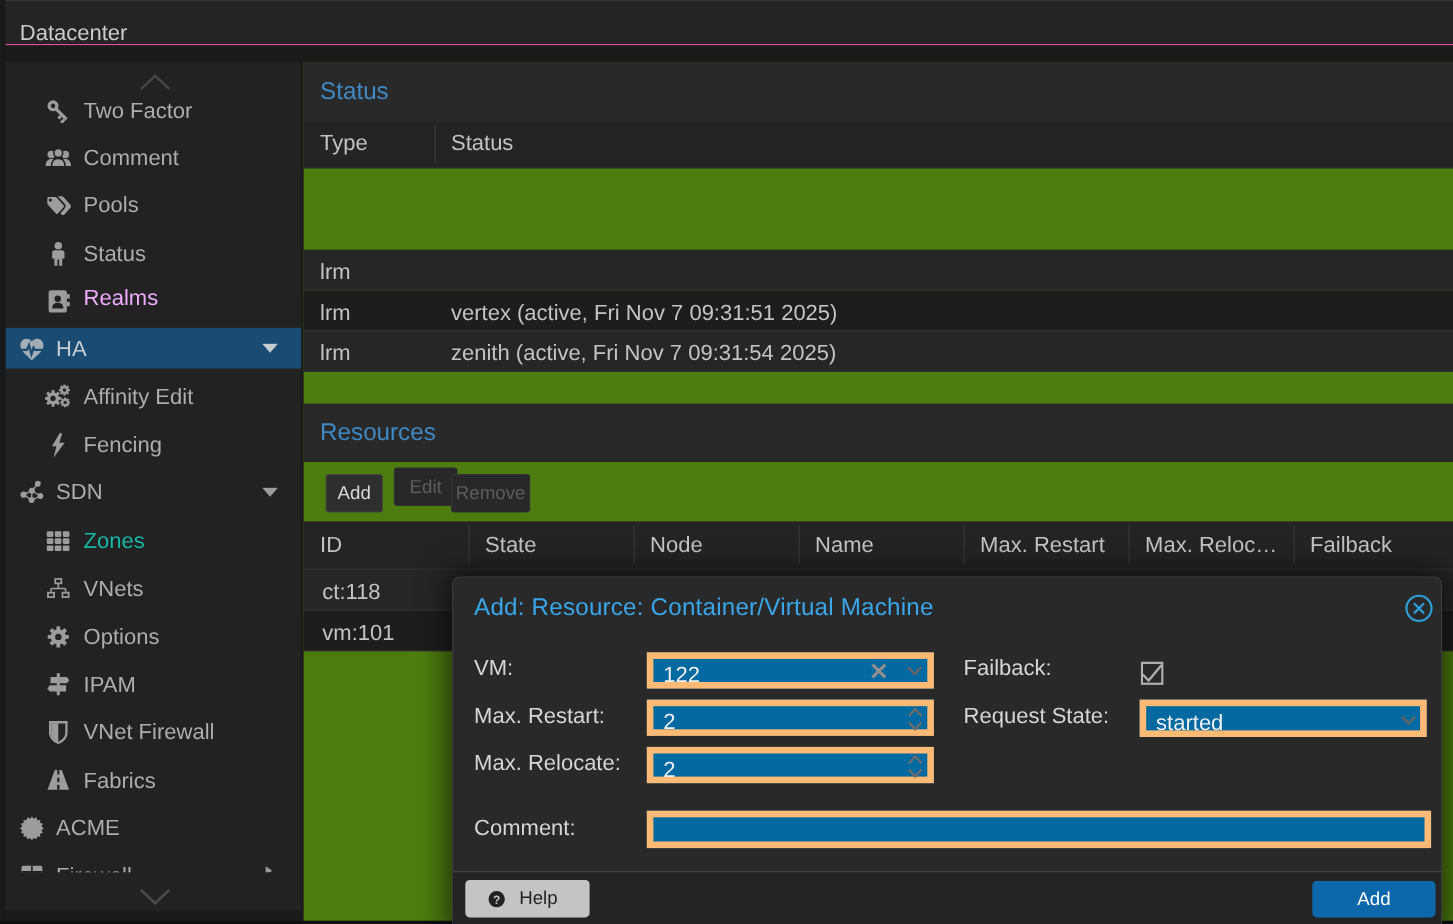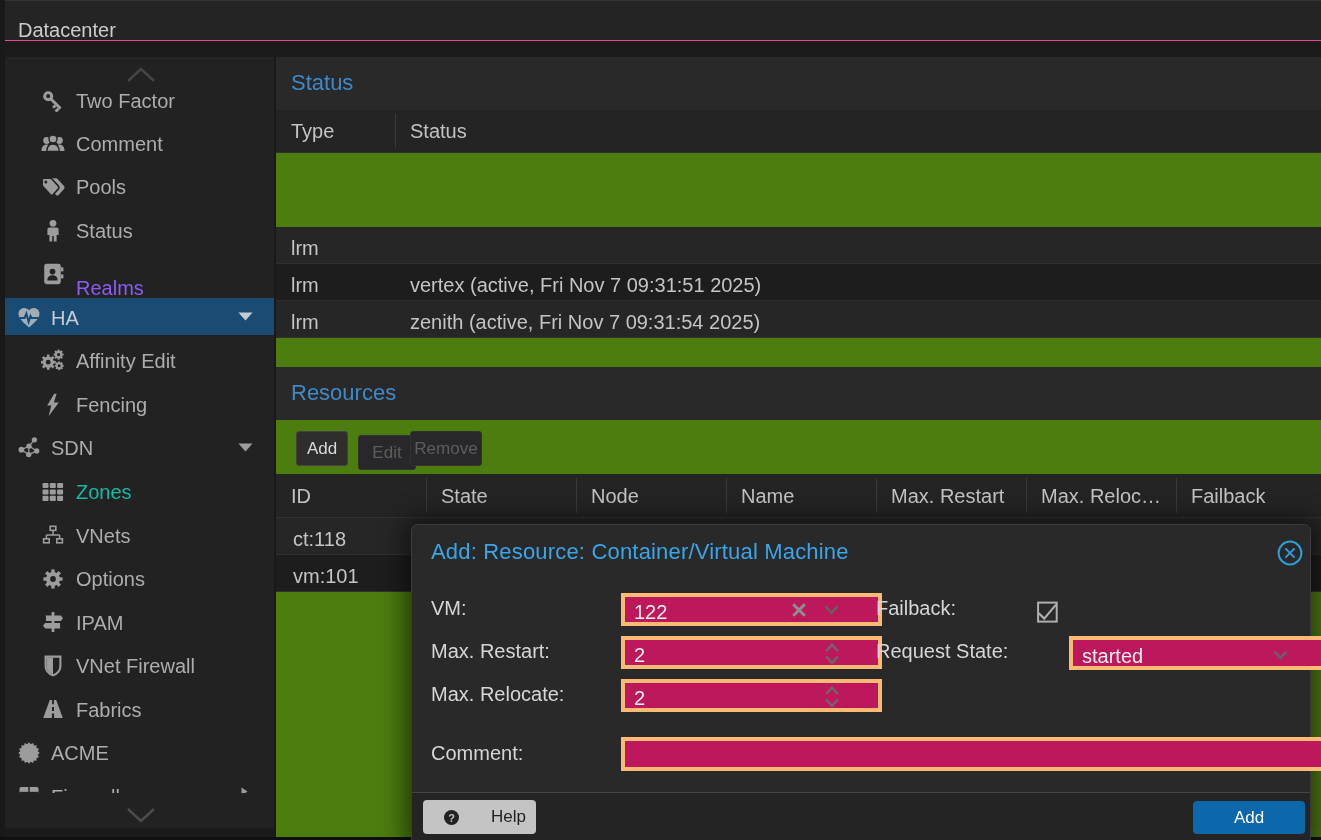--- a/index.html
+++ b/index.html
@@ -21,21 +21,21 @@
 .gsep { position:absolute; top:4px; bottom:4px; width:1px; background:#3a3a3b; }
 .grow { position:absolute; left:0; width:1045px; height:37px; border-bottom:1px solid #303031; }
 .rlight { background:#262627; }
 .rdark { background:#1d1d1e; }
 .gc { position:absolute; top:calc(50% + 3px); transform:translateY(-50%); color:#c3c4c6; }
 .tbtn { position:absolute; font-size:17px; height:35px; background:#2e2e2f; border:1px solid #424243; border-radius:3px; color:#d8d9da; text-align:center; line-height:33px; }
 .tbtn.dis { background:#28282a; border-color:#323233; color:#5d5d5e; }
 #modal { left:411px; top:524px; width:900px; height:320px; background:#29292a; border:1px solid #3c3c3e; border-radius:7px 7px 0 0; box-shadow:0 0 24px 6px rgba(0,0,0,0.55); }
 #modal .title { position:absolute; left:19px; top:14px; color:#3aa6ea; font-size:22px; letter-spacing:0.18px; }
 .mlabel { position:absolute; color:#d5d6d7; }
-.mfield { position:absolute; background:#be185d; border:4px solid #fdba74; color:#f0f0f1;margin-left:33px; }
+.mfield { position:absolute; background:#0369a1; border:6px solid #fdba74; color:#f0f0f1; }
 #mfooter { position:absolute; left:0; right:0; top:267px; bottom:0; background:#242425; border-top:1px solid #454547; }
 </style>
 </head>
 <body>
 <div id="stage">
   <div id="topbar" class="abs">
       <span class="t">Datacenter</span>
     </div>
   <div id="sidebar" class="abs"></div>
   <div id="hasel" class="abs"></div>
@@ -72,21 +72,21 @@
           <path d="M8.7 8.4 L15.3 8.4 C16.7 8.4 17.6 9.3 17.6 10.7 L17.6 16 L15.6 16 L15.6 22.5 L12.8 22.5 L12.8 17 L11.2 17 L11.2 22.5 L8.4 22.5 L8.4 16 L6.4 16 L6.4 10.7 C6.4 9.3 7.3 8.4 8.7 8.4 Z" fill="#9c9c9d"></path>
         </svg></div>
 <div class="abs" style="left:76px;top:218.9px;height:24px;line-height:24px;color:#acadaf">Status</div>
 <div class="abs" style="left:40.5px;top:262.1px;width:24px;height:24px"><svg width="24" height="24" viewBox="0 0 24 24">
           <rect x="3.2" y="1.8" width="16.6" height="20.4" rx="2.4" fill="#9c9c9d"></rect>
           <rect x="19.8" y="5.4" width="2.6" height="4" fill="#9c9c9d"></rect>
           <rect x="19.8" y="12.4" width="2.6" height="4" fill="#9c9c9d"></rect>
           <circle cx="11.5" cy="9.6" r="2.9" fill="#222223"></circle>
           <path d="M6.4 18.4 C6.4 14 9.5 13.3 11.5 13.3 C13.5 13.3 16.6 14 16.6 18.4 Z" fill="#222223"></path>
         </svg></div>
-<div class="abs" style="left:76px;top:276px;height:24px;line-height:24px;color:#8b5cf6">Realms</div>
+<div class="abs" style="left:76px;top:259px;height:24px;line-height:24px;color:#f0abfc">Realms</div>
 <div class="abs" style="left:16.5px;top:305.6px;width:24px;height:24px"><svg width="24" height="24" viewBox="0 0 24 24">
           <path d="M12 21.5 C8.7 18.2 1.5 13.4 1.5 7.8 C1.5 4.2 4.2 1.9 7.3 1.9 C9.3 1.9 11.1 3 12 4.6 C12.9 3 14.7 1.9 16.7 1.9 C19.8 1.9 22.5 4.2 22.5 7.8 C22.5 13.4 15.3 18.2 12 21.5 Z" fill="#a2adb5"></path>
           <polyline points="2.5,12 7.6,12 9.4,7.6 11.6,16 13.5,10 14.6,12 21.5,12" fill="none" stroke="#194b73" stroke-width="2.0"></polyline>
         </svg></div>
 <div class="abs" style="left:51px;top:305.9px;height:24px;line-height:24px;color:#c6cdd2">HA</div>
 <svg class="abs" style="left:238px;top:312.4px" width="15" height="9" viewBox="0 0 15 9">
         <polygon points="0.4,0.4 14.6,0.4 7.5,8.6" fill="#c6cdd2"></polygon>
       </svg>
 <div class="abs" style="left:40.5px;top:349.1px;width:24px;height:24px"><svg width="24" height="24" viewBox="0 0 24 24">
           <rect x="5.90" y="5.60" width="2.6" height="3.2" fill="#9c9c9d" transform="rotate(0 7.2 13.2)"></rect>
@@ -245,21 +245,21 @@
         <span class="gc" style="left:134px">vertex (active, Fri Nov 7 09:31:51 2025)</span>
       </div>
 <div class="grow rlight" style="top:244px">
         <span class="gc" style="left:15px">lrm</span>
         <span class="gc" style="left:134px">zenith (active, Fri Nov 7 09:31:54 2025)</span>
       </div>
 <div class="ttlbar" style="top:310px">
         <span class="t">Resources</span>
       </div>
 <div class="abs tbtn" style="left:20px;top:374px;width:52px">Add</div>
-<div class="abs tbtn dis" style="left:82px;top:378px;width:58px">Edit</div>
+<div class="abs tbtn dis" style="left:82px;top:368px;width:58px">Edit</div>
 <div class="abs tbtn dis" style="left:134px;top:374px;width:72px">Remove</div>
 <div class="ghead" style="top:417px;height:44px">
         <span class="gh" style="left:15px">ID</span>
         <span class="gh" style="left:165px">State</span>
         <span class="gh" style="left:315px">Node</span>
         <span class="gh" style="left:465px">Name</span>
         <span class="gh" style="left:615px">Max. Restart</span>
         <span class="gh" style="left:765px">Max. Reloc…</span>
         <span class="gh" style="left:915px">Failback</span>
         <span class="gsep" style="left:150px"></span>
@@ -312,20 +312,20 @@
       </svg>
 <div class="mlabel" style="left:464px;top:115px">Request State:</div>
 <div class="mfield" style="left:624px;top:111px;width:261px;height:34px;line-height:32px;padding-left:9px">started</div>
 <svg class="abs" style="left:861px;top:125px" width="15" height="10" viewBox="0 0 15 10">
         <polyline points="1.5,1.5 7.5,7.8 13.5,1.5" fill="none" stroke="#646465" stroke-width="2.2"></polyline>
       </svg>
 <div class="mlabel" style="left:19px;top:217px">Comment:</div>
 <div class="mfield" style="left:176px;top:212px;width:713px;height:34px;line-height:32px;padding-left:9px"></div>
 <div id="mfooter"></div>
 <div class="abs" style="left:11px;top:275px;width:113px;height:34px;background:#c4c4c4;border-radius:4px"></div>
-<div class="abs" style="left:79px;top:282px;color:#222222;font-size:17px;line-height:20px">Help</div>
+<div class="abs" style="left:60px;top:282px;color:#222222;font-size:17px;line-height:20px">Help</div>
 <svg class="abs" style="left:32px;top:285px" width="15" height="15" viewBox="0 0 15 15">
         <circle cx="7.5" cy="7.5" r="7.5" fill="#222222"></circle>
         <text x="7.5" y="11.5" text-anchor="middle" font-size="11" font-weight="bold" fill="#c4c4c4" font-family="Liberation Sans">?</text>
       </svg>
 <div class="abs" style="left:781px;top:276px;width:112px;height:33px;background:#0d67ab;border-radius:4px;color:#ffffff;text-align:center;line-height:33px;font-size:17px">Add</div>
     </div>
 </div>
 
 </body></html>

